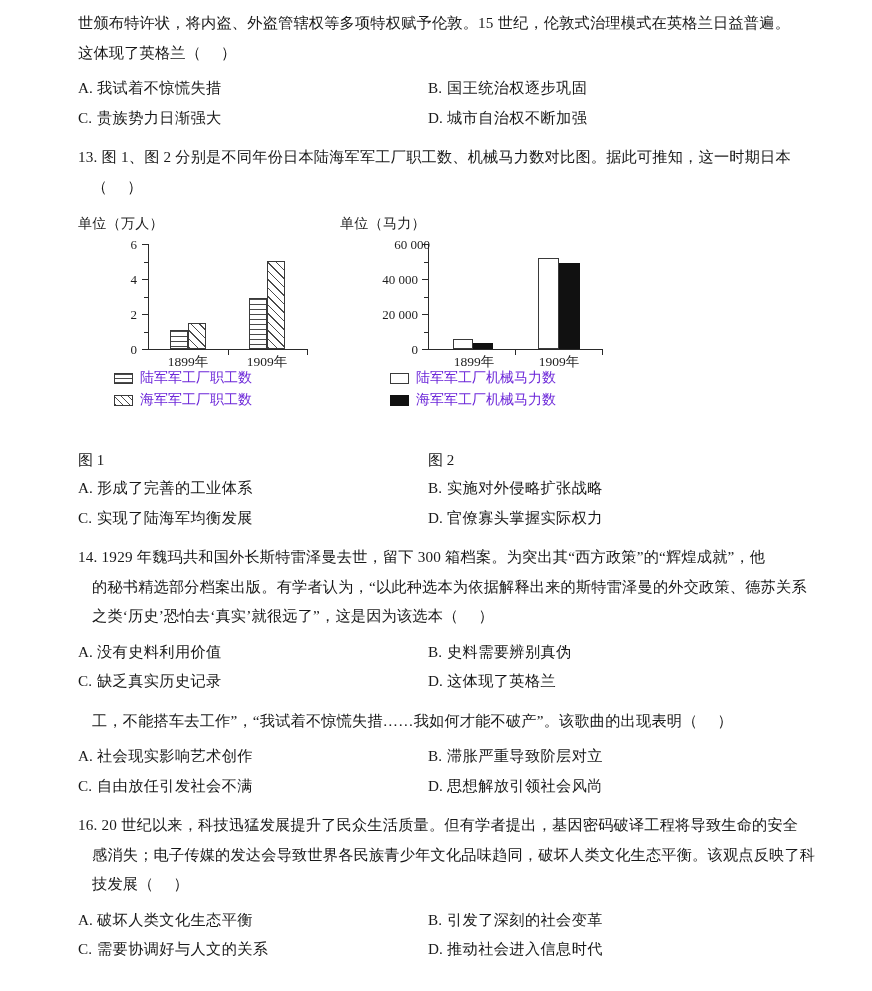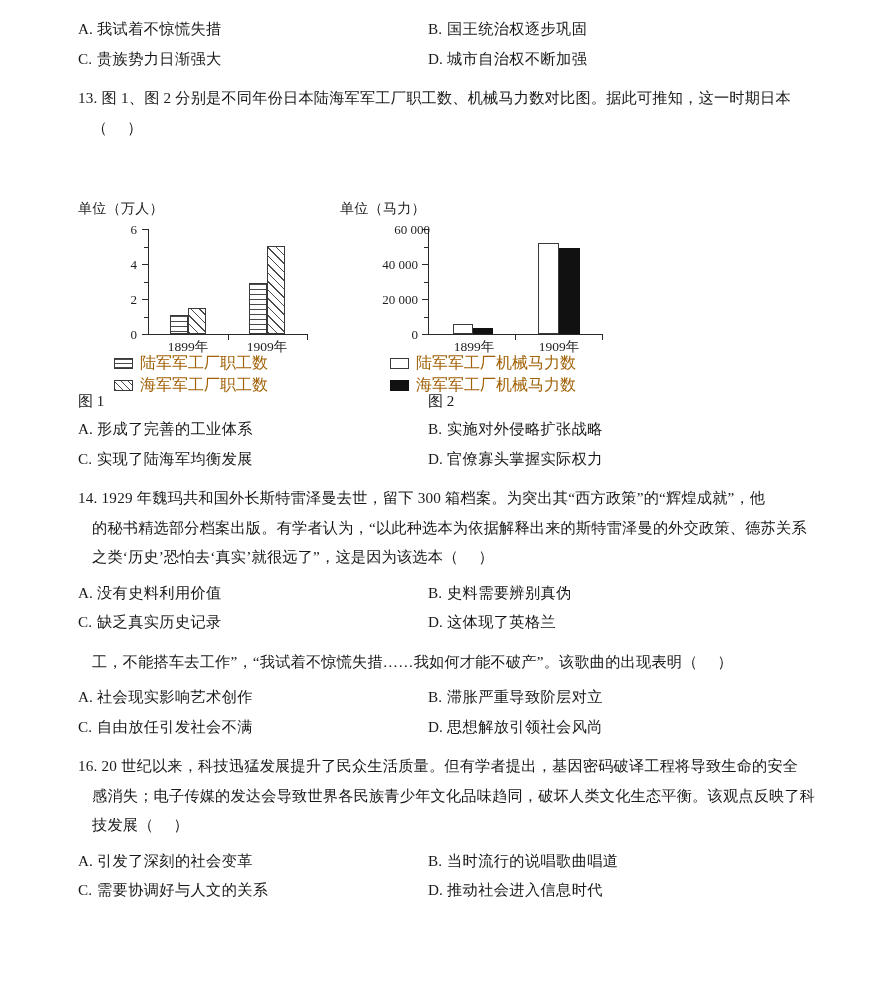--- a/index.html
+++ b/index.html
@@ -62,21 +62,20 @@
   .opt .txt { letter-spacing: 0.4px; }
 
   
   .figwrap {
     position: relative;
     height: 232px;
   }
   .fig {
     position: absolute;
     top: 0;
-    margin-top: 44px;
   }
   .fig-1 { left: 0px; }
   .fig-2 { left: 262px; }
 
   .unit {
     font-size: 14px;
     line-height: 18px;
     color: #1d1d1d;
     letter-spacing: .3px;
     white-space: nowrap;
@@ -141,23 +140,23 @@
       45deg,
       #4a4a4a 0px, #4a4a4a 1px,
       #ffffff 1px, #ffffff 6px);
   }
   .bar.solid-white { background: #ffffff; }
   .bar.solid-black { background: #111111; border-color: #111111; }
 
   
   .legend {
     position: absolute;
-    font-size: 16px;
+    font-size: 14px;
     line-height: 22px;
-    color: #a16207;
+    color: #6d28d9;
     white-space: nowrap;
   }
   .legend .lrow {
     display: flex;
     align-items: center;
     height: 22px;
   }
   .swatch {
     display: inline-block;
     width: 19px;
@@ -202,20 +201,24 @@
   .sp-6  { height: 6px; }
   .sp-10 { height: 10px; }
   .sp-14 { height: 14px; }
 </style>
 </head>
 <body>
 
 <div class="page">
   <div class="col" style="top:8px;">
 
+    <div class="para">
+      <span class="ln">世颁布特许状，将内盗、外盗管辖权等多项特权赋予伦敦。15 世纪，伦敦式治理模式在英格兰日益普遍。</span>
+      <span class="ln">这体现了英格兰（     ）</span>
+    </div>
 
     <div class="sp-6"></div>
 
     <div class="opts">
       <div class="opt opt-left">
         <span class="tag">A.</span>
         <span class="txt">我试着不惊慌失措</span>
       </div>
       <div class="opt opt-right">
         <span class="tag">B.</span>
@@ -434,25 +437,25 @@
       <span class="ln">16. 20 世纪以来，科技迅猛发展提升了民众生活质量。但有学者提出，基因密码破译工程将导致生命的安全</span>
       <span class="ln indent">感消失；电子传媒的发达会导致世界各民族青少年文化品味趋同，破坏人类文化生态平衡。该观点反映了科</span>
       <span class="ln indent">技发展（     ）</span>
     </div>
 
     <div class="sp-6"></div>
 
     <div class="opts">
       <div class="opt opt-left">
         <span class="tag">A.</span>
+        <span class="txt">破坏人类文化生态平衡</span>
+      </div>
+      <div class="opt opt-right">
+        <span class="tag">B.</span>
         <span class="txt">引发了深刻的社会变革</span>
-      </div>
-      <div class="opt opt-right">
-        <span class="tag">B.</span>
-        <span class="txt">当时流行的说唱歌曲唱道</span>
       </div>
     </div>
     <div class="opts">
       <div class="opt opt-left">
         <span class="tag">C.</span>
         <span class="txt">需要协调好与人文的关系</span>
       </div>
       <div class="opt opt-right">
         <span class="tag">D.</span>
         <span class="txt">推动社会进入信息时代</span>

